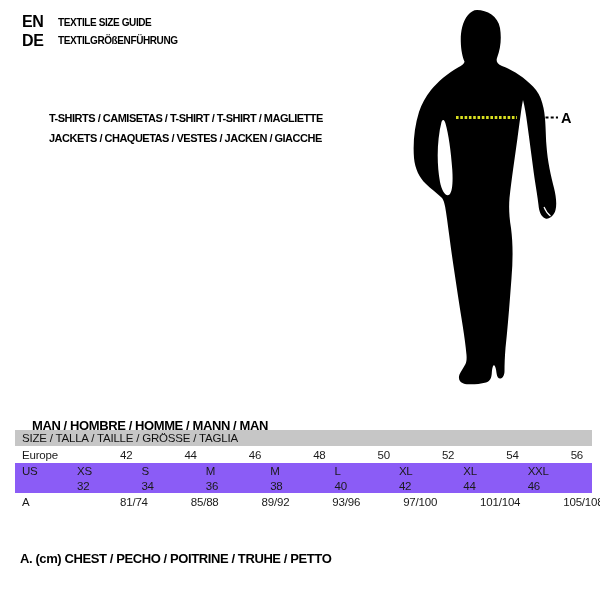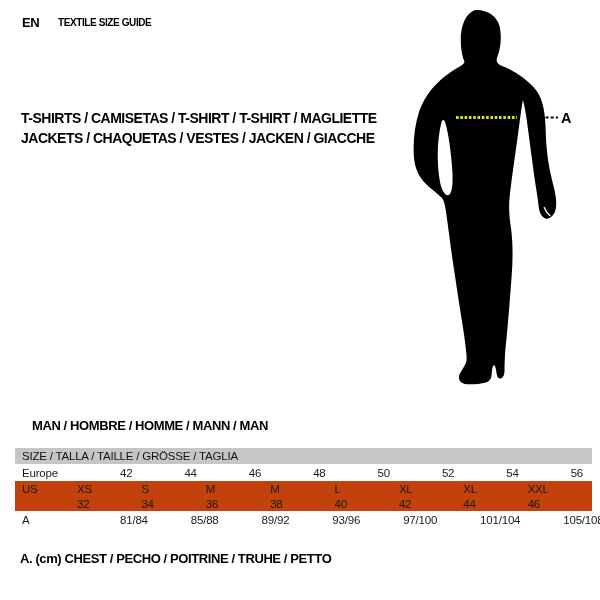--- a/index.html
+++ b/index.html
@@ -4,58 +4,62 @@
 <style>
   html,body { margin:0; padding:0; background:#fff; }
   .canvas {
     position:relative; width:600px; height:600px; background:#ffffff;
     font-family:"Liberation Sans", sans-serif; color:#000; overflow:hidden;
   }
 
   
   .lang-block { position:absolute; top:13px; left:22px; }
   .lang-row { display:flex; height:18.5px; align-items:center; }
-  .lang-code { width:36px; font-size:13px; font-weight:700; letter-spacing:-0.4px; }
+  .lang-code { width:36px; font-size:16px; font-weight:700; letter-spacing:-0.4px; }
   .lang-label { font-size:10px; font-weight:700; letter-spacing:-0.4px; white-space:nowrap; }
 
   
   .category-block { position:absolute; top:109px; left:21px; }
-  .category-line { font-size:14px; font-weight:700; letter-spacing:-0.5px; line-height:19.5px; white-space:nowrap; }
+  .category-line { font-size:11px; font-weight:700; letter-spacing:-0.5px; line-height:19.5px; white-space:nowrap;margin-left:28px; }
 
   
   .figure-svg { position:absolute; left:390px; top:0; width:210px; height:400px; }
 
   
   .section-title { position:absolute; top:418px; left:20px; font-size:13px; font-weight:700; letter-spacing:-0.4px;padding-left:12px; }
 
   
-  .size-table { position:absolute; left:15px; top:448px; width:577px; font-size:11.5px; letter-spacing:-0.2px; }
+  .size-table { position:absolute; left:15px; top:430px; width:577px; font-size:11.5px; letter-spacing:-0.2px; }
   .table-header {
     height:16px; background:#c6c6c6; display:flex; align-items:center;
     padding-left:7px; box-sizing:border-box; font-size:11.5px; color:#111;
   }
   .t-row { display:grid; grid-template-columns:62px repeat(8, 1fr); align-items:center; }
   .r17 { height:17px;gap:43px; }
   .r15 { height:15px; }
-  .band { background:#c2410c; }
+  .band { background:#8b5cf6; }
   .t-label { padding-left:7px; text-align:left; color:#1a1a1a; }
   .t-cell { color:#1a1a1a; }
 
   
   .footnote { position:absolute; top:551px; left:20px; font-size:13px; font-weight:700; letter-spacing:-0.4px; }
 </style>
 </head>
 <body>
 
 <div class="canvas">
 
   <div class="lang-block">
     <div class="lang-row">
       <span class="lang-code">EN</span>
       <span class="lang-label">TEXTILE SIZE GUIDE</span>
+    </div>
+    <div class="lang-row">
+      <span class="lang-code">DE</span>
+      <span class="lang-label">TEXTILGRÖßENFÜHRUNG</span>
     </div>
   </div>
 
   <div class="category-block">
     <div class="category-line">T-SHIRTS / CAMISETAS / T-SHIRT / T-SHIRT / MAGLIETTE</div>
     <div class="category-line">JACKETS / CHAQUETAS / VESTES / JACKEN / GIACCHE</div>
   </div>
 
   <svg class="figure-svg" viewBox="390 0 210 400">
     <path fill="#000000" fill-rule="evenodd" d="
@@ -151,21 +155,21 @@
       <span class="t-cell">36</span>
       <span class="t-cell">38</span>
       <span class="t-cell">40</span>
       <span class="t-cell">42</span>
       <span class="t-cell">44</span>
       <span class="t-cell">46</span>
     </div>
 
     <div class="t-row r17">
       <span class="t-label">A</span>
-      <span class="t-cell">81/84</span>
+      <span class="t-cell">81/74</span>
       <span class="t-cell">85/88</span>
       <span class="t-cell">89/92</span>
       <span class="t-cell">93/96</span>
       <span class="t-cell">97/100</span>
       <span class="t-cell">101/104</span>
       <span class="t-cell">105/108</span>
       <span class="t-cell">109/112</span>
     </div>
   </div>
 

